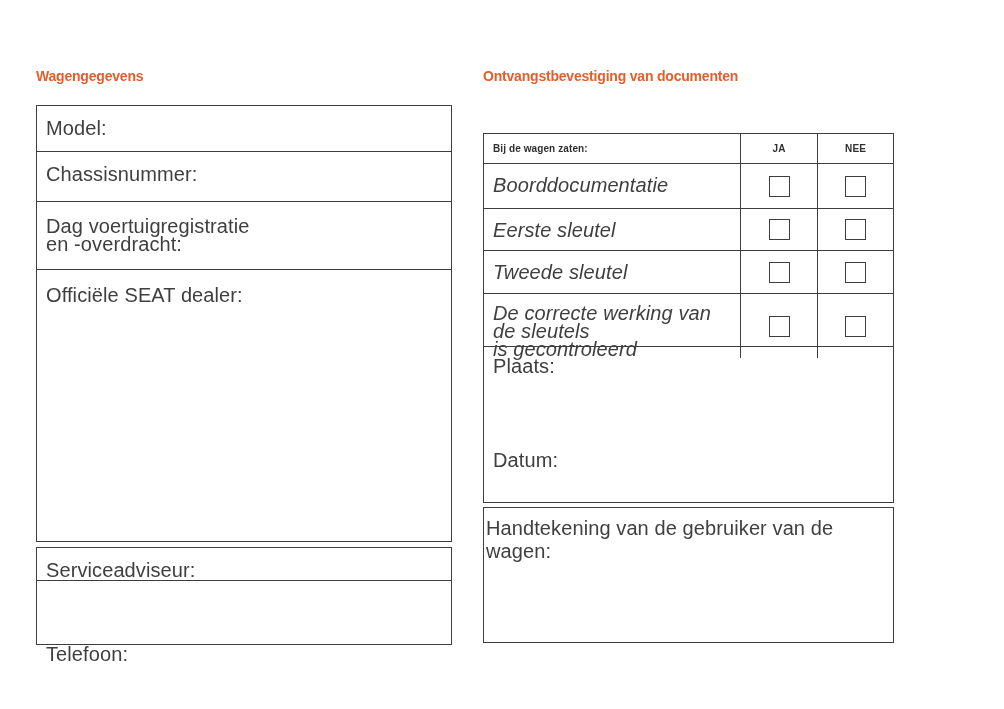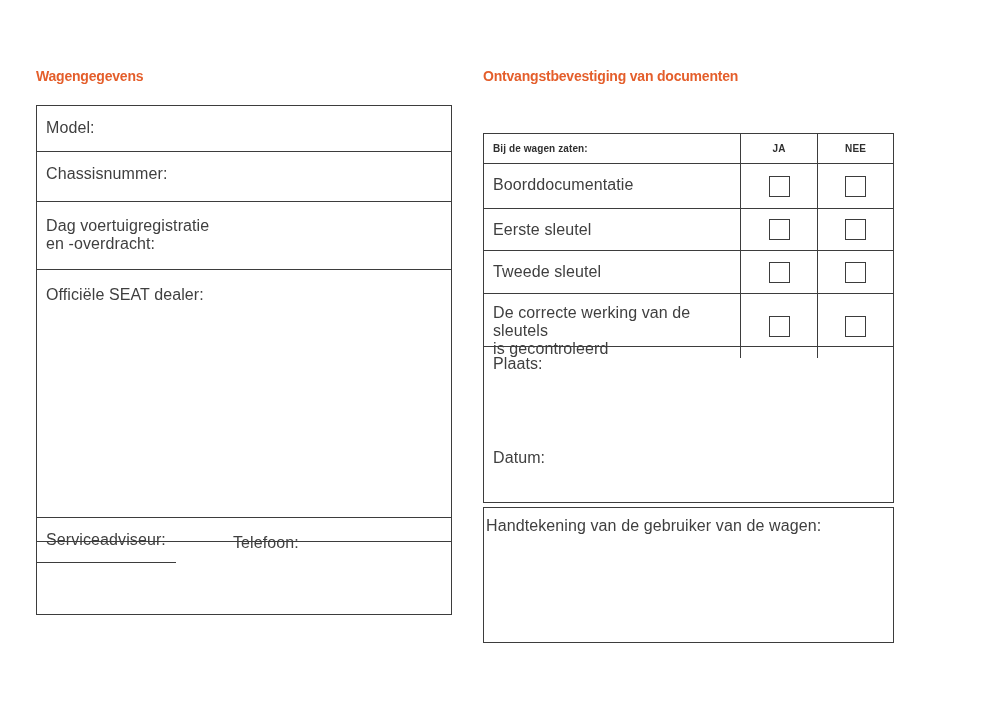--- a/index.html
+++ b/index.html
@@ -12,32 +12,32 @@
     overflow:hidden;
   }
   .sec-title {
     position:absolute;
     color:var(--accent,#e45e2b);
     font-size:14px;
     font-weight:700;
     letter-spacing:-0.2px;
     line-height:30px;
   }
-  .lbl { font-size:16px; letter-spacing:0.1px; color:var(--text,#3f3f3f); }
+  .lbl { font-size:20px; letter-spacing:0.1px; color:var(--text,#3f3f3f); }
 
   
   .boxA {
     position:absolute; left:36px; top:105px; width:416px; height:437px;
     border:1.5px solid var(--border,#3d3d3d); box-sizing:border-box;
     display:flex; flex-direction:column;
   }
   .boxB {
-    position:absolute; left:36px; top:517px; width:416px; height:98px;
+    position:absolute; left:36px; top:547px; width:416px; height:98px;
     border:1.5px solid var(--border,#3d3d3d); box-sizing:border-box;
-    display:flex; flex-direction:row;gap:48px;
+    display:flex; flex-direction:column;gap:48px;
   }
   .frow {
     box-sizing:border-box;
     padding:13px 10px 0 9px;
     border-bottom:1.5px solid var(--border,#3d3d3d);
     line-height:18.5px;
   }
   .frow:last-child { border-bottom:none; flex:1; }
   .frow.h47 { height:45.5px; }
   .frow.h50 { height:50px; }
@@ -49,21 +49,21 @@
     position:absolute; left:483px; top:133px; width:411px; height:213px;
     border:1.5px solid var(--border,#3d3d3d); border-bottom:none;
     box-sizing:border-box;
     display:grid;
     grid-template-columns:256px 77px 1fr;
     grid-template-rows:29px 45px 42px 43px 1fr;
   }
   .cell { box-sizing:border-box; }
   .cell.bl { border-left:1.5px solid var(--border,#3d3d3d); }
   .cell.bt { border-top:1.5px solid var(--border,#3d3d3d); }
-  .cell.labelcell { padding:12px 8px 0 9px; line-height:18px; }
+  .cell.labelcell { padding:12px 8px 0 9px; line-height:18px;font-style:italic; }
   .cell.labelcell.two { padding-top:10px; }
   .cell.headlabel { display:flex; align-items:center; padding-left:9px; }
   .cell.center { display:flex; align-items:center; justify-content:center; }
   .bold { font-weight:700; font-size:10px; color:#2f2f2f; letter-spacing:0.1px; }
   .checkbox {
     width:21px; height:21px;
     border:1.5px solid var(--border,#3d3d3d);
     box-sizing:border-box;
     background:#ffffff;
   }

